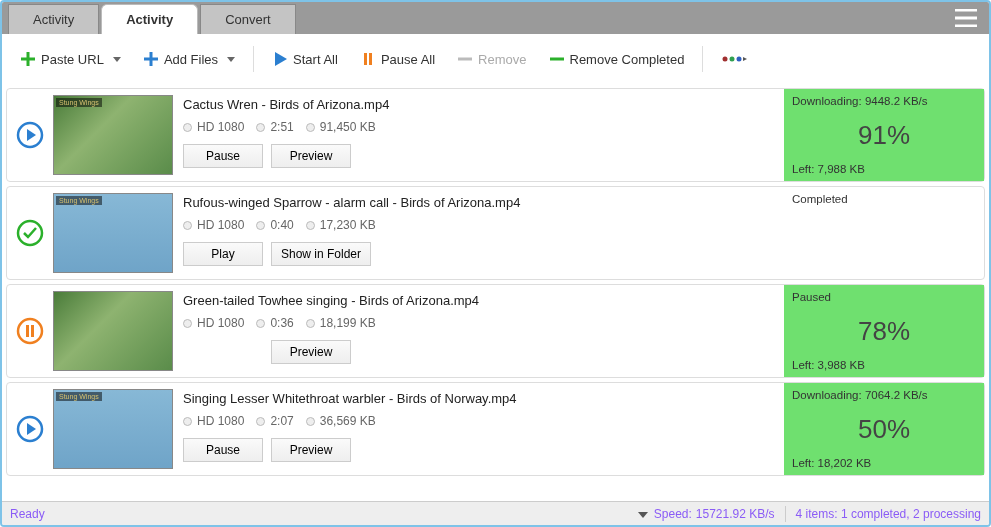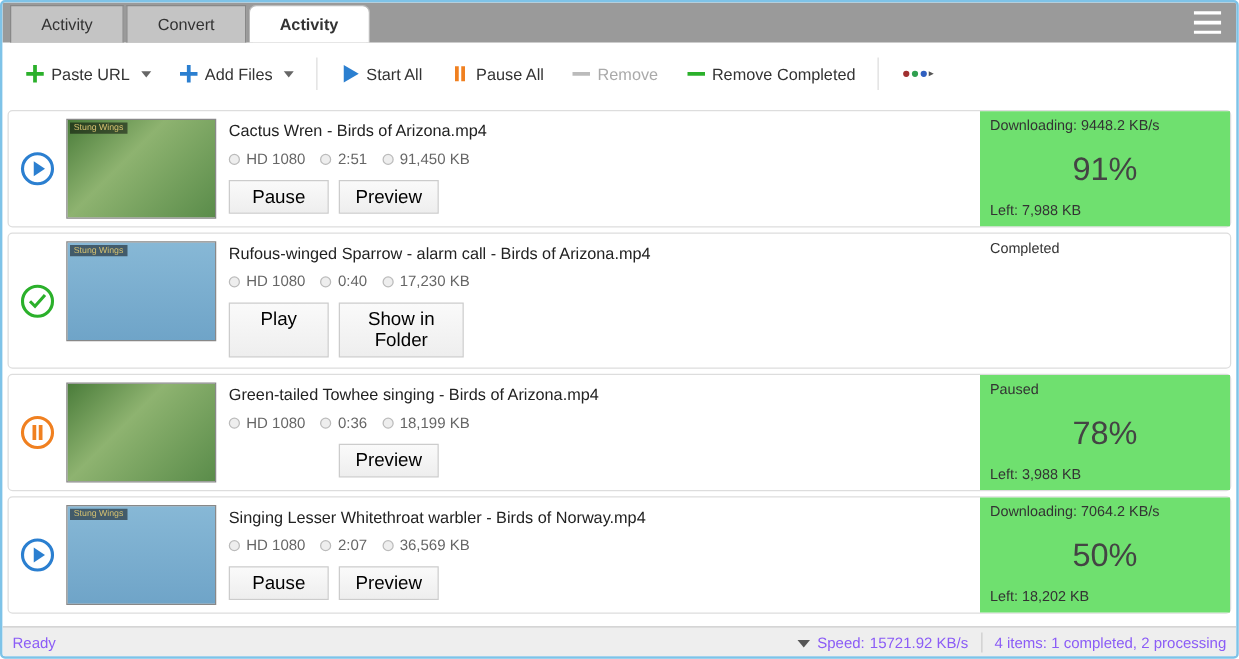--- a/index.html
+++ b/index.html
@@ -115,21 +115,21 @@
 .meta { display: flex; gap: 12px; margin-bottom: 10px; }
 .meta-item { display: flex; align-items: center; gap: 5px; color: #666; font-size: 12px; }
 .dot { width: 9px; height: 9px; border-radius: 50%; border: 1px solid #bbb; background: #eee; }
 .btns { display: flex; gap: 8px; }
 .btn-small {
   padding: 4px 0;
   width: 80px;
   text-align: center;
   border: 1px solid #ccc;
   background: linear-gradient(#fafafa, #eee);
-  font-size: 15px;
+  font-size: 12px;
   cursor: pointer;
 }
 .status-box {
   width: 200px;
   display: flex;
   flex-direction: column;
   justify-content: space-between;
   font-size: 12px;
   color: #333;
   padding: 6px 0;
@@ -152,22 +152,22 @@
 }
 .statusbar .sep { width: 1px; height: 16px; background: #ccc; margin: 0 10px; }
 .statusbar .spacer { flex: 1; }
 svg { display: block; }
 </style>
 </head>
 <body>
 
 <div class="topbar">
   <div class="tab">Activity</div>
+  <div class="tab active">Activity</div>
   <div class="tab">Convert</div>
-  <div class="tab active">Activity</div>
   <div class="hamburger">
     <svg width="22" height="18" viewBox="0 0 22 18">
         <path d="M0 1h22M0 9h22M0 17h22" stroke="#fff" stroke-width="3"></path>
       </svg>
   </div>
 </div>
 
 <div class="toolbar">
   <div class="tool-btn">
     <svg width="16" height="16" viewBox="0 0 16 16">

